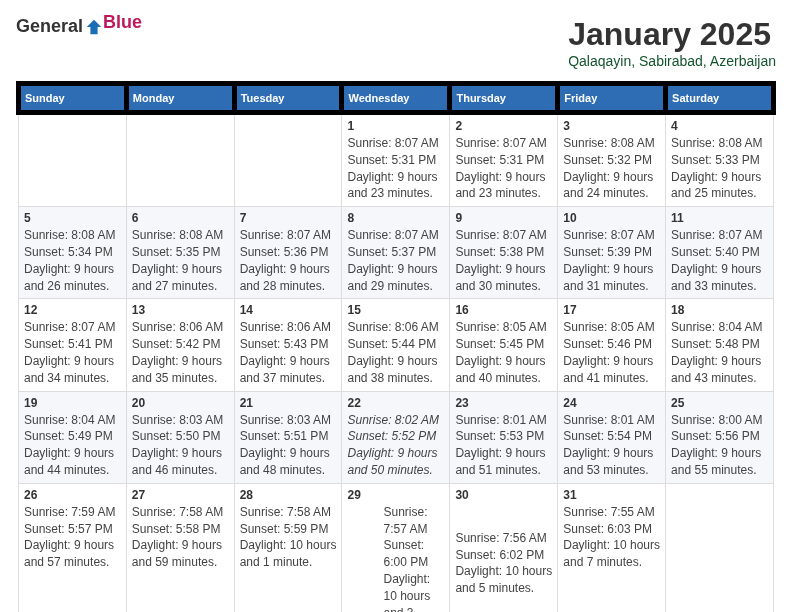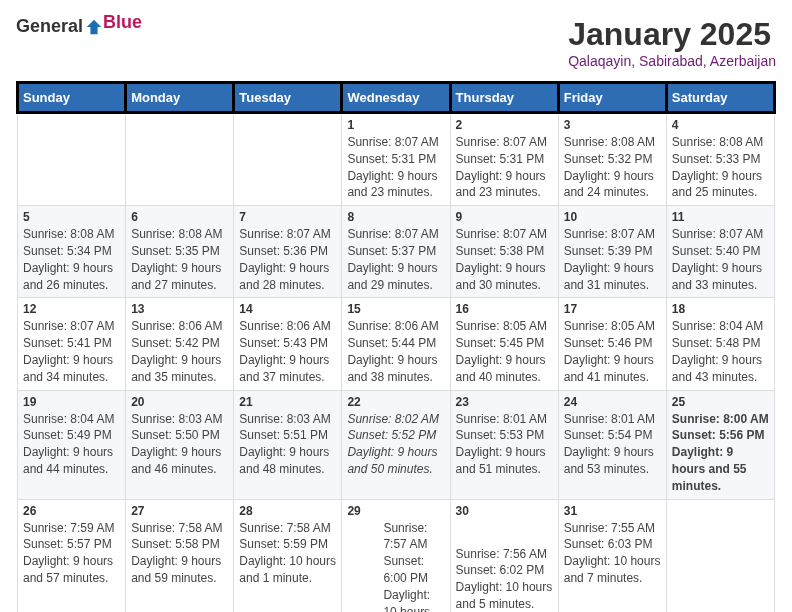--- a/index.html
+++ b/index.html
@@ -42,34 +42,34 @@
     .title-section {
       text-align: left;
     }
     .month-title {
       font-size: 32px;
       font-weight: bold;
       color: #333;
     }
     .location {
       font-size: 14px;
-      color: #701a75;
+      color: #14532d;
     }
     .calendar {
       width: 100%;
       border-collapse: collapse;
     }
     .calendar th {
       background-color: #2e6db4;
       color: white;
       padding: 6px 4px;
-      font-size: 13px;
+      font-size: 11px;
       font-weight: bold;
       text-align: left;
-      border: 3px solid #000000;
+      border: 5px solid #000000;
     }
     .calendar td {
       vertical-align: top;
       padding: 4px 5px;
       font-size: 10.5px;
       color: #333;
       border: 1px solid #ddd;
       width: 108px;
       min-height: 80px;
       background: #fff;
@@ -274,21 +274,21 @@
 Daylight: 9 hours and 51 minutes.</div>
         </td>
         <td>
           <span class="day-number">24</span>
           <div class="day-info" style="white-space: pre-line;">Sunrise: 8:01 AM
 Sunset: 5:54 PM
 Daylight: 9 hours and 53 minutes.</div>
         </td>
         <td>
           <span class="day-number">25</span>
-          <div class="day-info" style="white-space: pre-line; font-weight: bold;">Sunrise: 8:00 AM
+          <div class="day-info" style="white-space: pre-line;">Sunrise: 8:00 AM
 Sunset: 5:56 PM
 Daylight: 9 hours and 55 minutes.</div>
         </td>
       </tr>
       <tr>
         <td>
           <span class="day-number">26</span>
           <div class="day-info" style="white-space: pre-line;">Sunrise: 7:59 AM
 Sunset: 5:57 PM
 Daylight: 9 hours and 57 minutes.</div>

